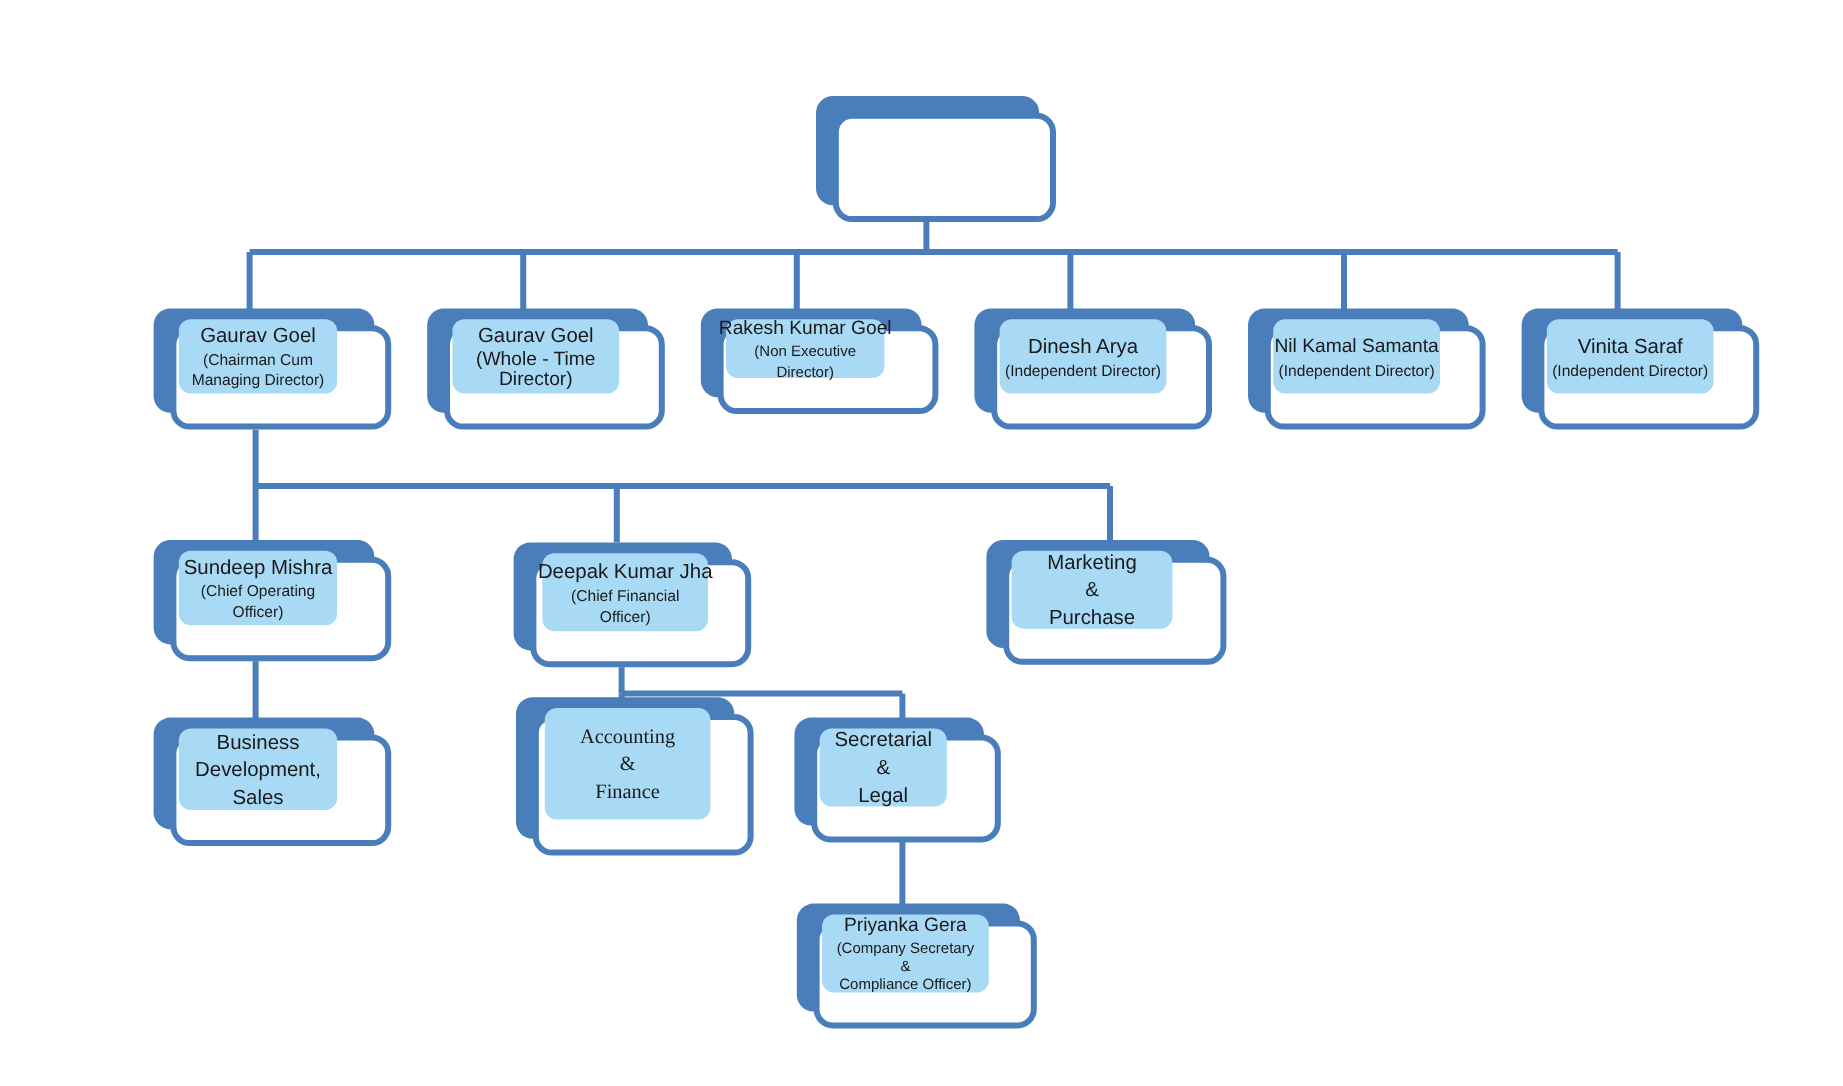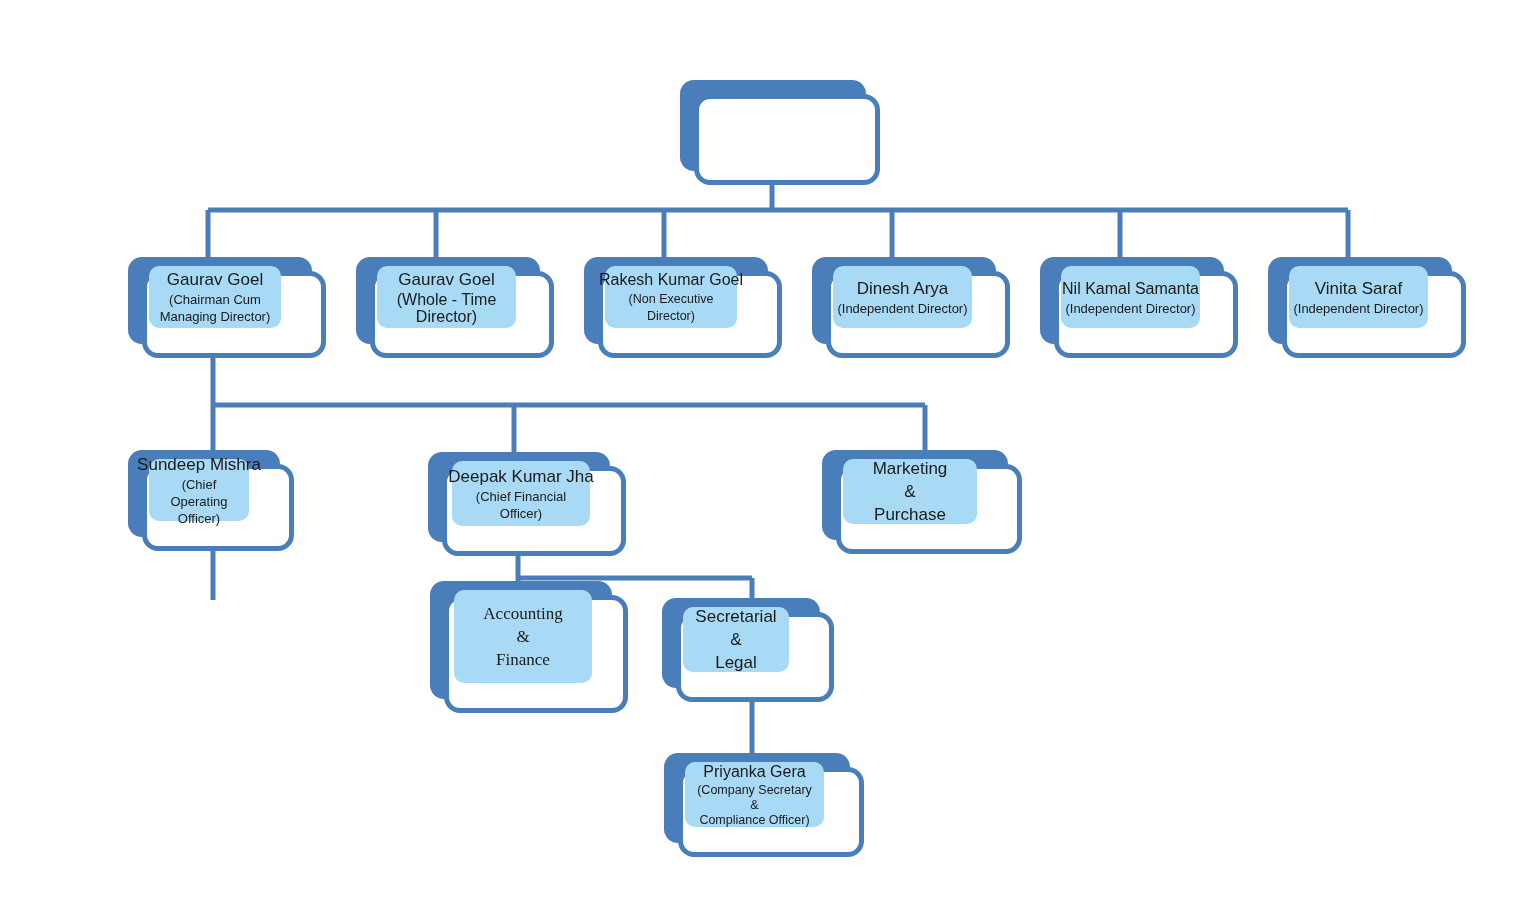--- a/index.html
+++ b/index.html
@@ -172,21 +172,21 @@
 
   <div class="node" style="left:356px; top:257px; width:198px; height:101px;">
     <div class="back"></div>
     <div class="card"></div>
     <div class="plate" style="right:38px;">
       <div class="title">Gaurav Goel</div>
       <div class="subtitle" style="font-size:16px;">(Whole - Time Director)</div>
     </div>
   </div>
 
-  <div class="node tight" style="left:584px; top:257px; width:198px; height:101px;padding-left:46px;">
+  <div class="node tight" style="left:584px; top:257px; width:198px; height:88px;padding-left:46px;">
     <div class="back"></div>
     <div class="card"></div>
     <div class="plate">
       <div class="title">Rakesh Kumar Goel</div>
       <div class="subtitle">(Non Executive
 Director)</div>
     </div>
   </div>
 
   <div class="node" style="left:812px; top:257px; width:198px; height:101px;">
@@ -209,21 +209,21 @@
 
   <div class="node" style="left:1268px; top:257px; width:198px; height:101px;">
     <div class="back"></div>
     <div class="card"></div>
     <div class="plate" style="right:38px;">
       <div class="title">Vinita Saraf</div>
       <div class="subtitle" style="font-size:13px;">(Independent Director)</div>
     </div>
   </div>
 
-  <div class="node" style="left:128px; top:450px; width:166px; height:101px;">
+  <div class="node" style="left:128px; top:450px; width:198px; height:101px;">
     <div class="back"></div>
     <div class="card"></div>
     <div class="plate">
       <div class="title">Sundeep Mishra</div>
       <div class="subtitle">(Chief Operating
 Officer)</div>
     </div>
   </div>
 
   <div class="node shift-left" style="left:428px; top:452px; width:198px; height:104px;">
@@ -239,20 +239,29 @@
   <div class="node dept" style="left:822px; top:450px; width:200px; height:104px;">
     <div class="back"></div>
     <div class="card"></div>
     <div class="plate">
       <div class="line">Marketing</div>
       <div class="line">&amp;</div>
       <div class="line">Purchase</div>
     </div>
   </div>
 
+  <div class="node dept" style="left:128px; top:598px; width:198px; height:107px;">
+    <div class="back"></div>
+    <div class="card"></div>
+    <div class="plate">
+      <div class="line">Business</div>
+      <div class="line">Development,</div>
+      <div class="line">Sales</div>
+    </div>
+  </div>
 
   <div class="node dept shift-left" style="left:430px; top:581px; width:198px; height:132px;font-family:Liberation Serif, serif;">
     <div class="back"></div>
     <div class="card"></div>
     <div class="plate">
       <div class="line">Accounting</div>
       <div class="line">&amp;</div>
       <div class="line">Finance</div>
     </div>
   </div>

